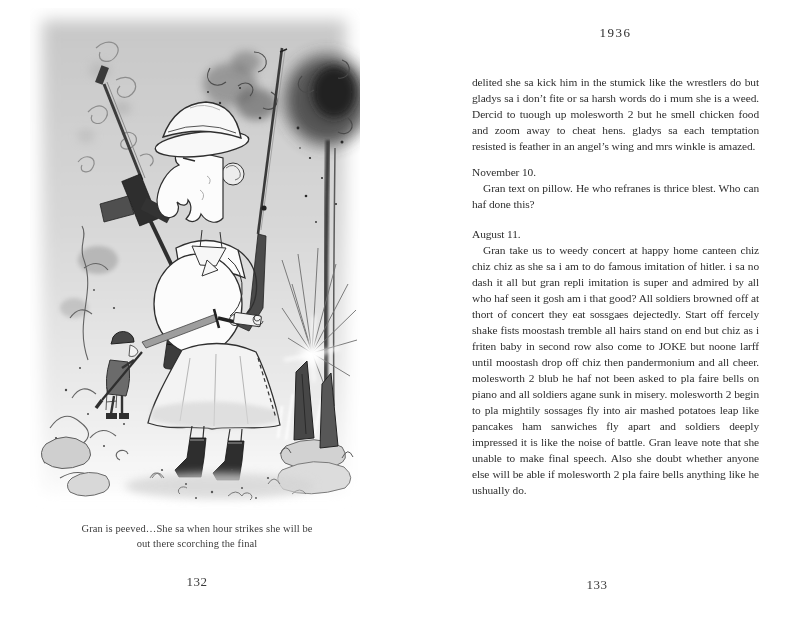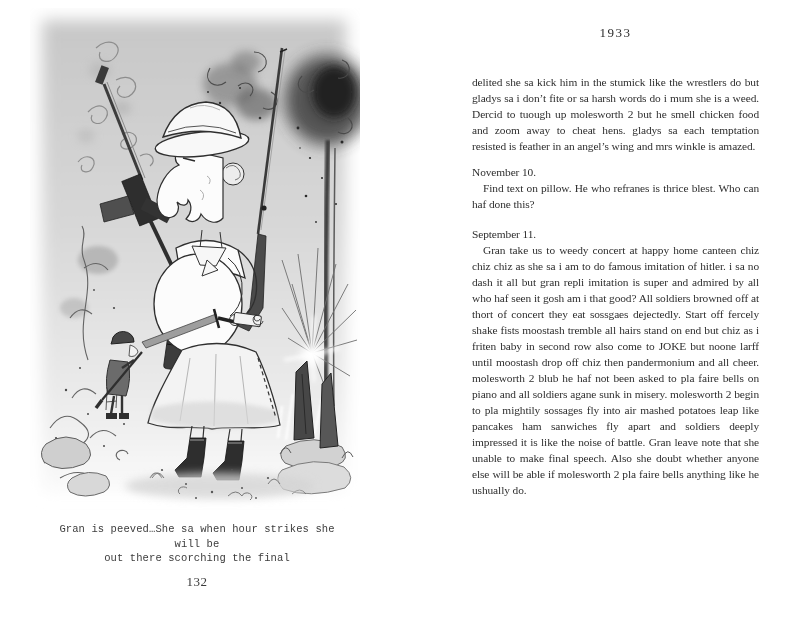--- a/index.html
+++ b/index.html
@@ -4,21 +4,21 @@
 <style>
   html,body{margin:0;padding:0;background:#ffffff;}
   .spread{
     position:relative;width:810px;height:629px;background:#ffffff;overflow:hidden;
     font-family:"Liberation Serif","DejaVu Serif",serif;color:#2b2b2b;
   }
   
   .illustration{position:absolute;left:30px;top:8px;width:330px;height:505px;}
   .caption{
     position:absolute;left:47px;top:522px;width:300px;text-align:center;
-    font-size:10.5px;line-height:14.5px;color:#3c3c3c;letter-spacing:0.1px;font-family:Liberation Mono, monospace;
+    font-size:10.5px;line-height:14.5px;color:#3c3c3c;letter-spacing:0.1px;
   }
   .pagenum{position:absolute;font-size:13px;color:#3a3a3a;text-align:center;letter-spacing:0.5px;}
   .pagenum.left{left:47px;top:574px;width:300px;}
   .pagenum.right{left:472px;top:577px;width:250px;}
   
   .year-head{
     position:absolute;left:472px;top:25px;width:287px;text-align:center;
     font-size:13px;letter-spacing:1.5px;color:#2b2b2b;
   }
   .text-col{
@@ -315,26 +315,27 @@
     </g>
   </svg>
 
   <div class="caption">
     <div>Gran is peeved…She sa when hour strikes she will be</div>
     <div>out there scorching the final</div>
   </div>
 
   <div class="pagenum left">132</div>
 
-  <div class="year-head">1933</div>
+  <div class="year-head">1936</div>
 
   <div class="text-col">
     <p class="para">delited she sa kick him in the stumick like the wrestlers do but gladys sa i don’t fite or sa harsh words do i mum she is a weed. Dercid to tuough up molesworth 2 but he smell chicken food and zoom away to cheat hens. gladys sa each temptation resisted is feather in an angel’s wing and mrs winkle is amazed.</p>
 
     <p class="entry-date gap-sm">November 10.</p>
-    <p class="entry-para">Find text on pillow. He who refranes is thrice blest. Who can haf done this?</p>
-
-    <p class="entry-date gap-md">September 11.</p>
+    <p class="entry-para">Gran text on pillow. He who refranes is thrice blest. Who can haf done this?</p>
+
+    <p class="entry-date gap-md">August 11.</p>
     <p class="entry-para">Gran take us to weedy concert at happy home canteen chiz chiz chiz as she sa i am to do famous imitation of hitler. i sa no dash it all but gran repli imitation is super and admired by all who haf seen it gosh am i that good? All soldiers browned off at thort of concert they eat sossgaes dejectedly. Start off fercely shake fists moostash tremble all hairs stand on end but chiz as i friten baby in second row also come to JOKE but noone larff until moostash drop off chiz then pandermonium and all cheer. molesworth 2 blub he haf not been asked to pla faire bells on piano and all soldiers agane sunk in misery. molesworth 2 begin to pla mightily sossages fly into air mashed potatoes leap like pancakes ham sanwiches fly apart and soldiers deeply impressed it is like the noise of battle. Gran leave note that she unable to make final speech. Also she doubt whether anyone else will be able if molesworth 2 pla faire bells anything like he ushually do.</p>
   </div>
 
+  <div class="pagenum right">133</div>
 
 </div>
 
 </body></html>

